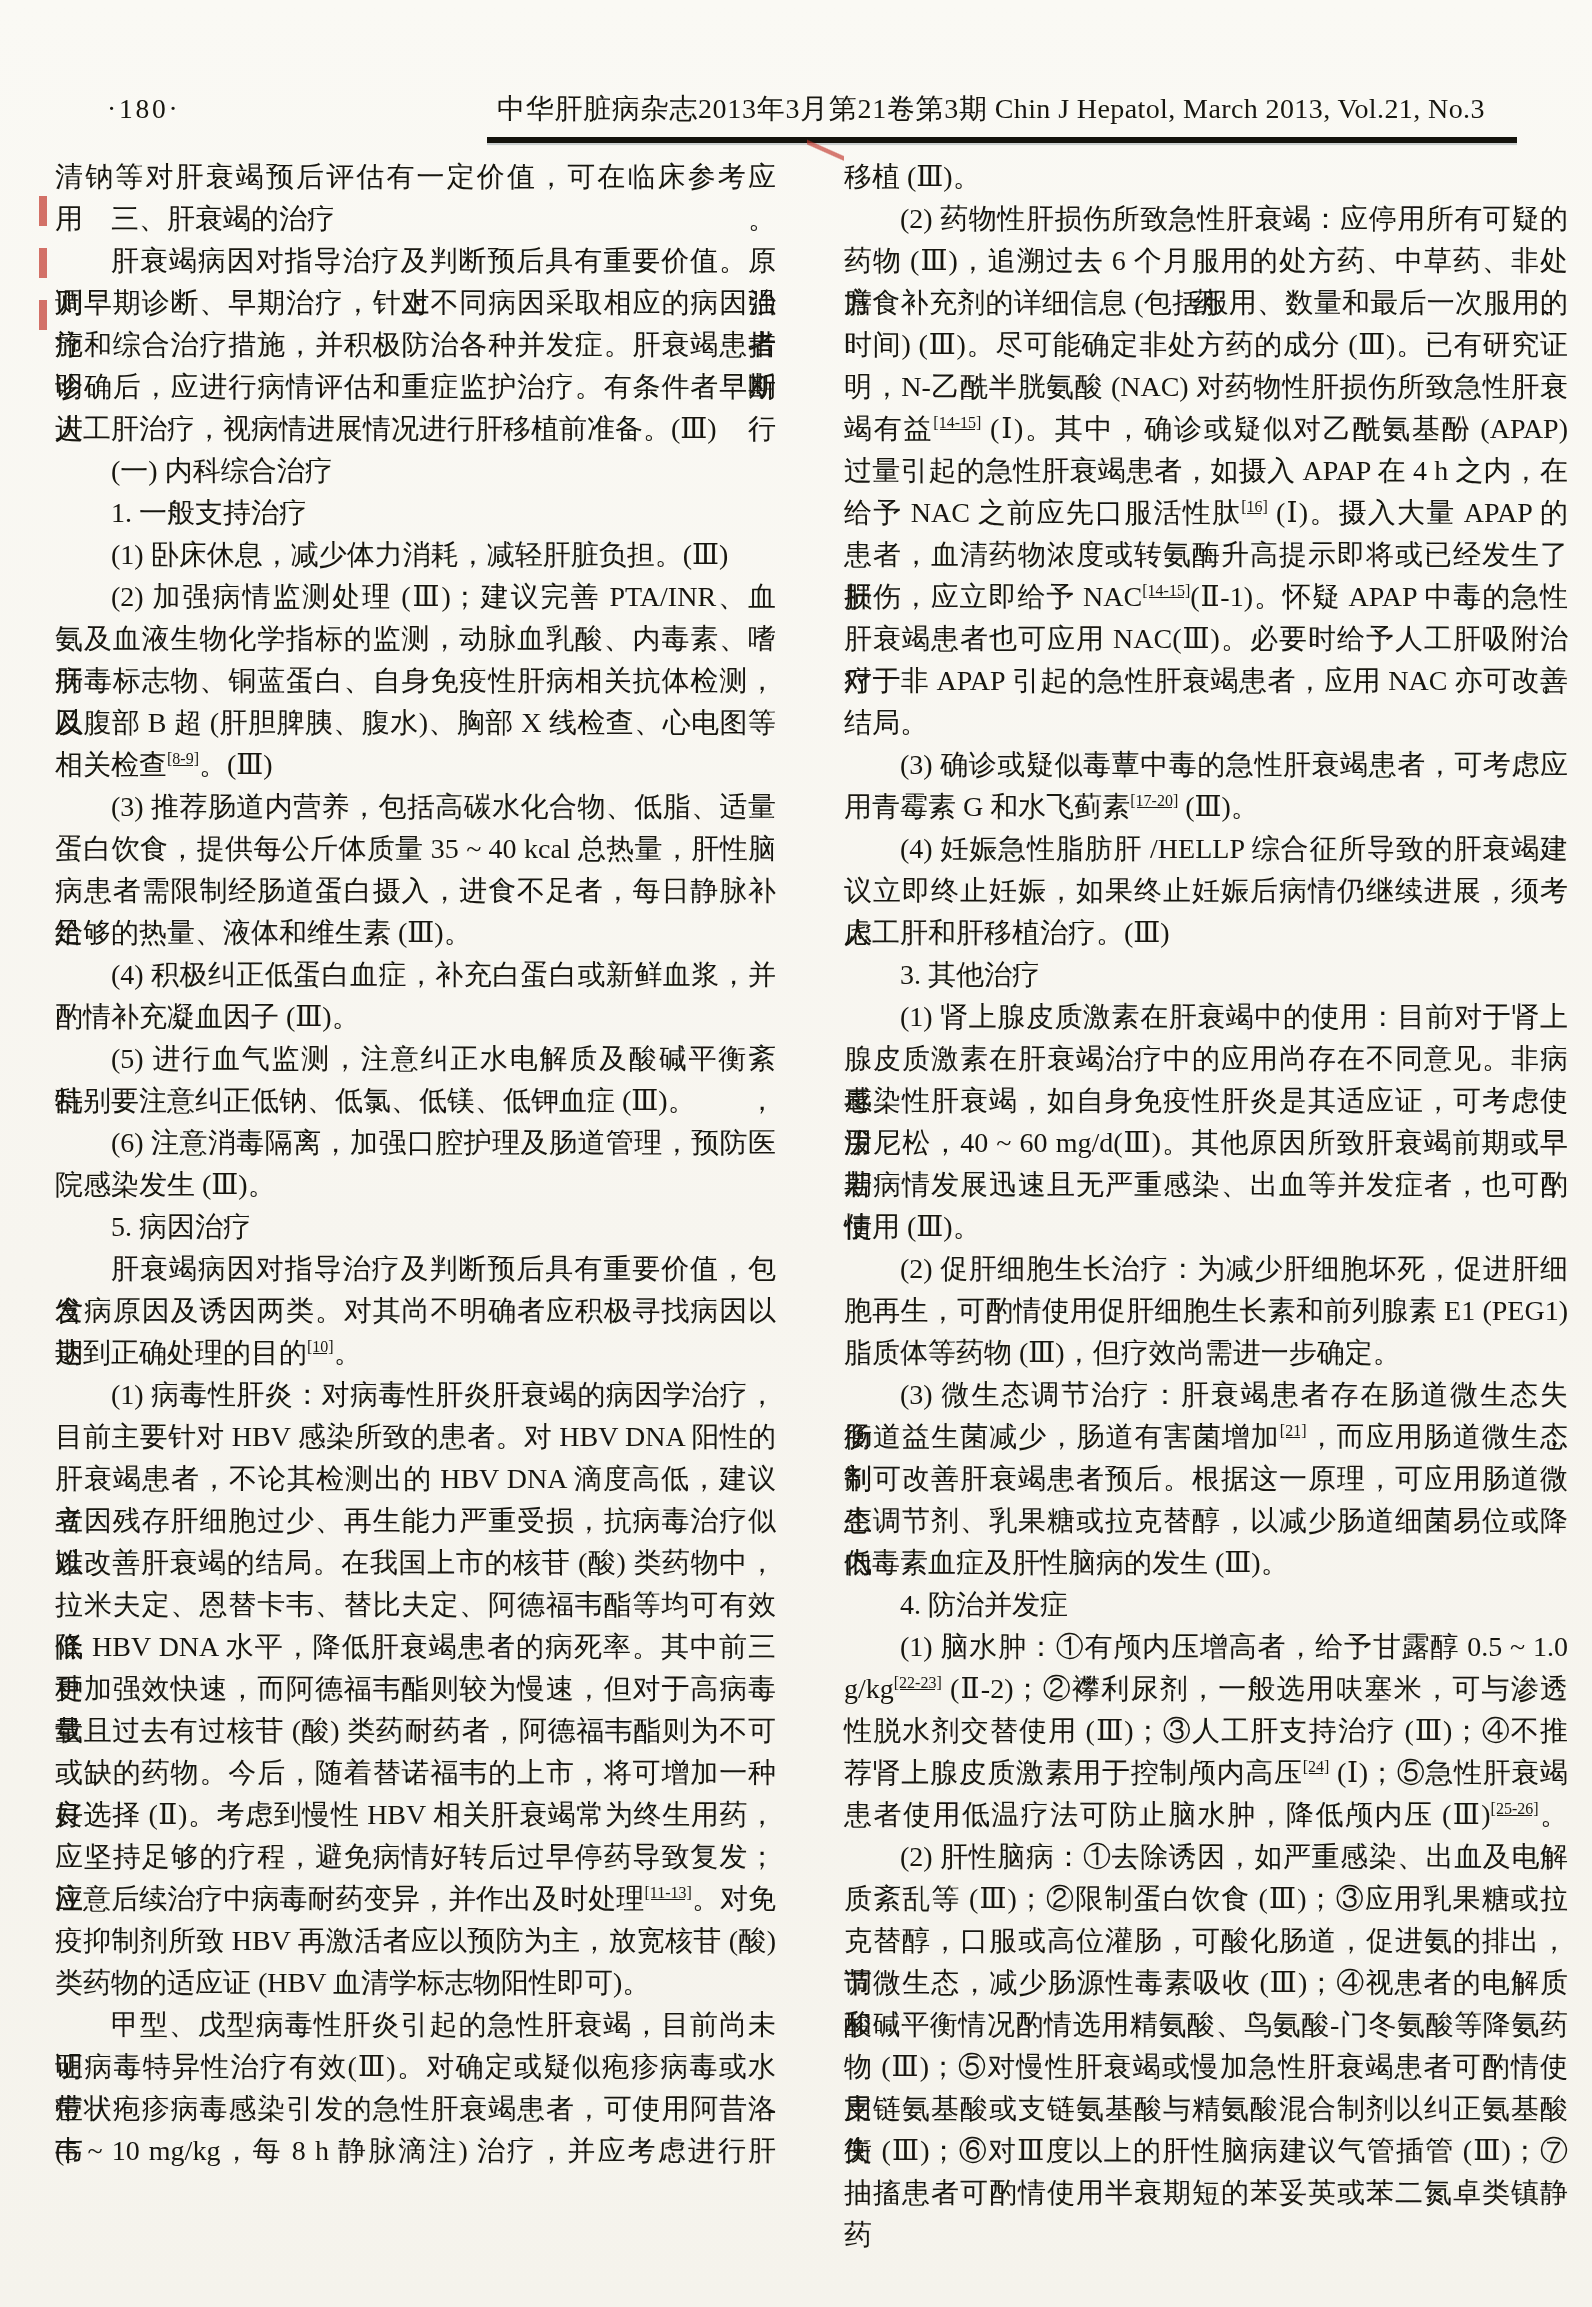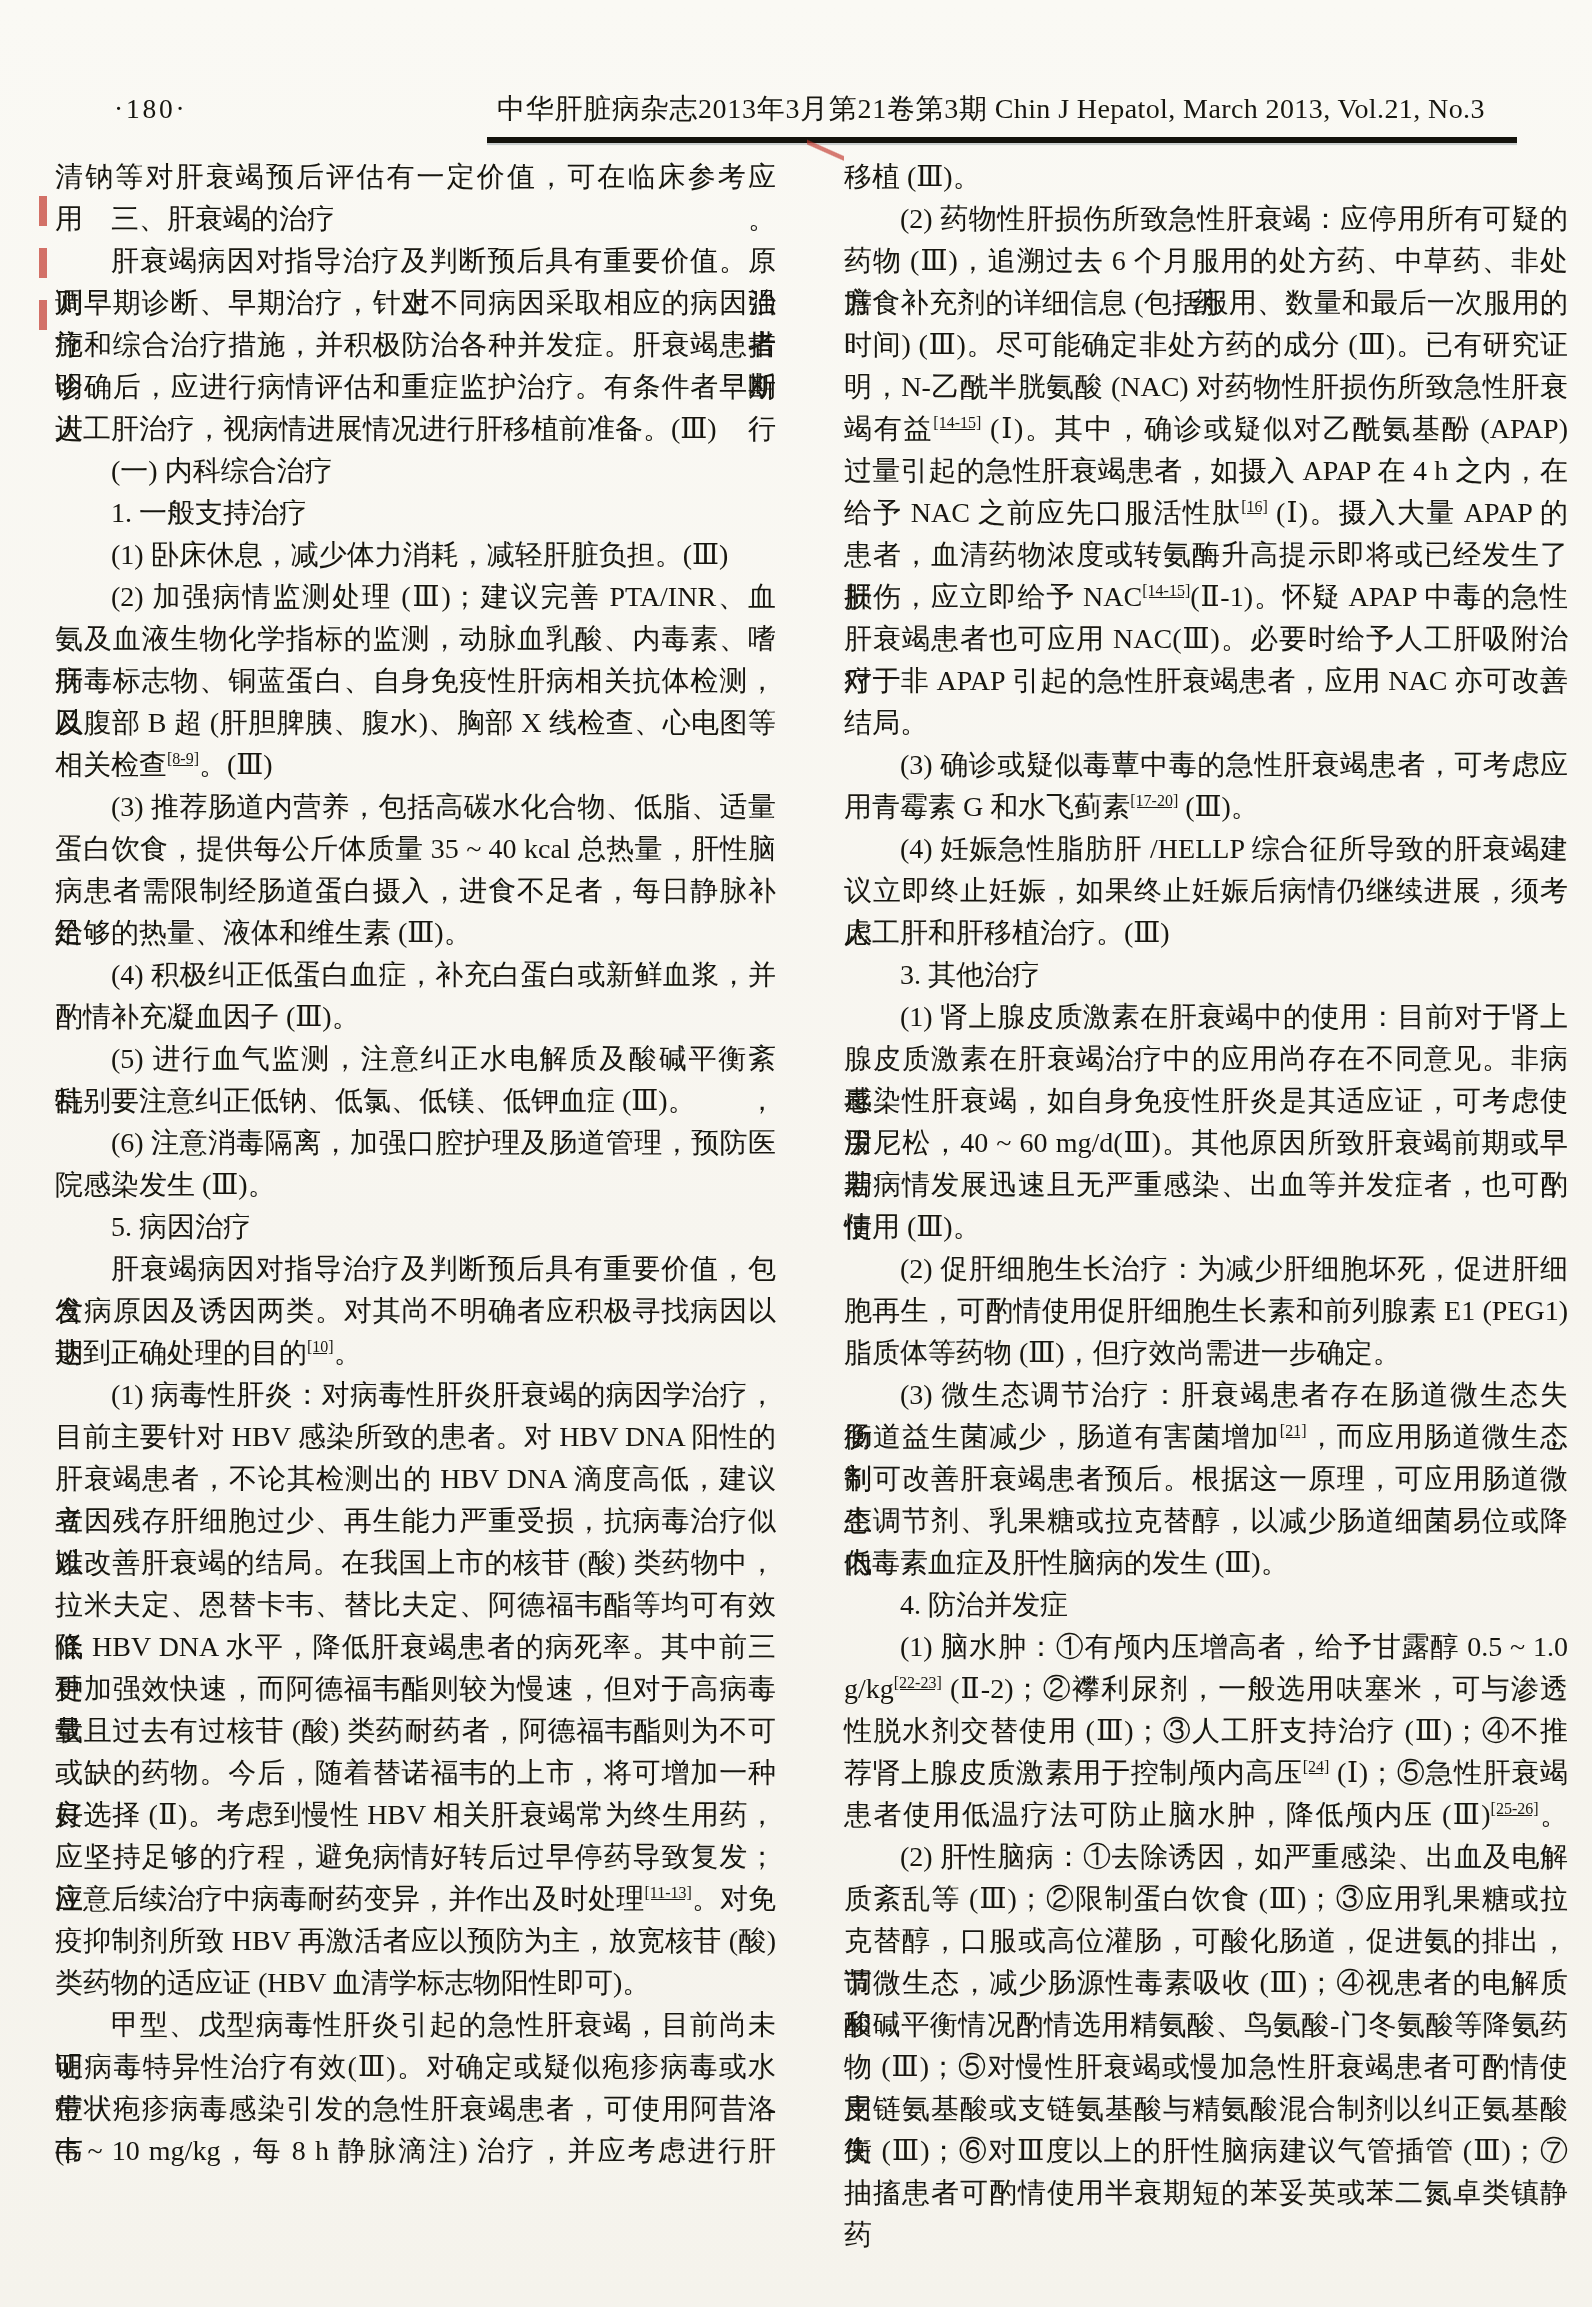--- a/index.html
+++ b/index.html
@@ -4,21 +4,21 @@
 <style>
   html,body{margin:0;padding:0;}
   body{
     width:1592px;height:2307px;position:relative;overflow:hidden;
     background:linear-gradient(180deg,#faf9f4 0%,#f7f5ef 55%,#f5f3ec 100%);
     font-family:"Liberation Serif","DejaVu Serif",serif;
     color:#17160f;
   }
   .page{position:absolute;inset:0;}
   .pageno{
-    position:absolute;left:114px;top:93px;
+    position:absolute;left:107px;top:93px;
     font-size:27.5px;letter-spacing:2.8px;white-space:nowrap;
   }
   .jtitle{
     position:absolute;left:497px;top:90px;width:1020px;
     font-size:28px;white-space:nowrap;letter-spacing:0.7px;
   }
   .jtitle .en{margin-left:7px;letter-spacing:0.4px;}
   .rule{
     position:absolute;left:487px;top:137px;width:1030px;height:5.6px;
     background:#14130c;

